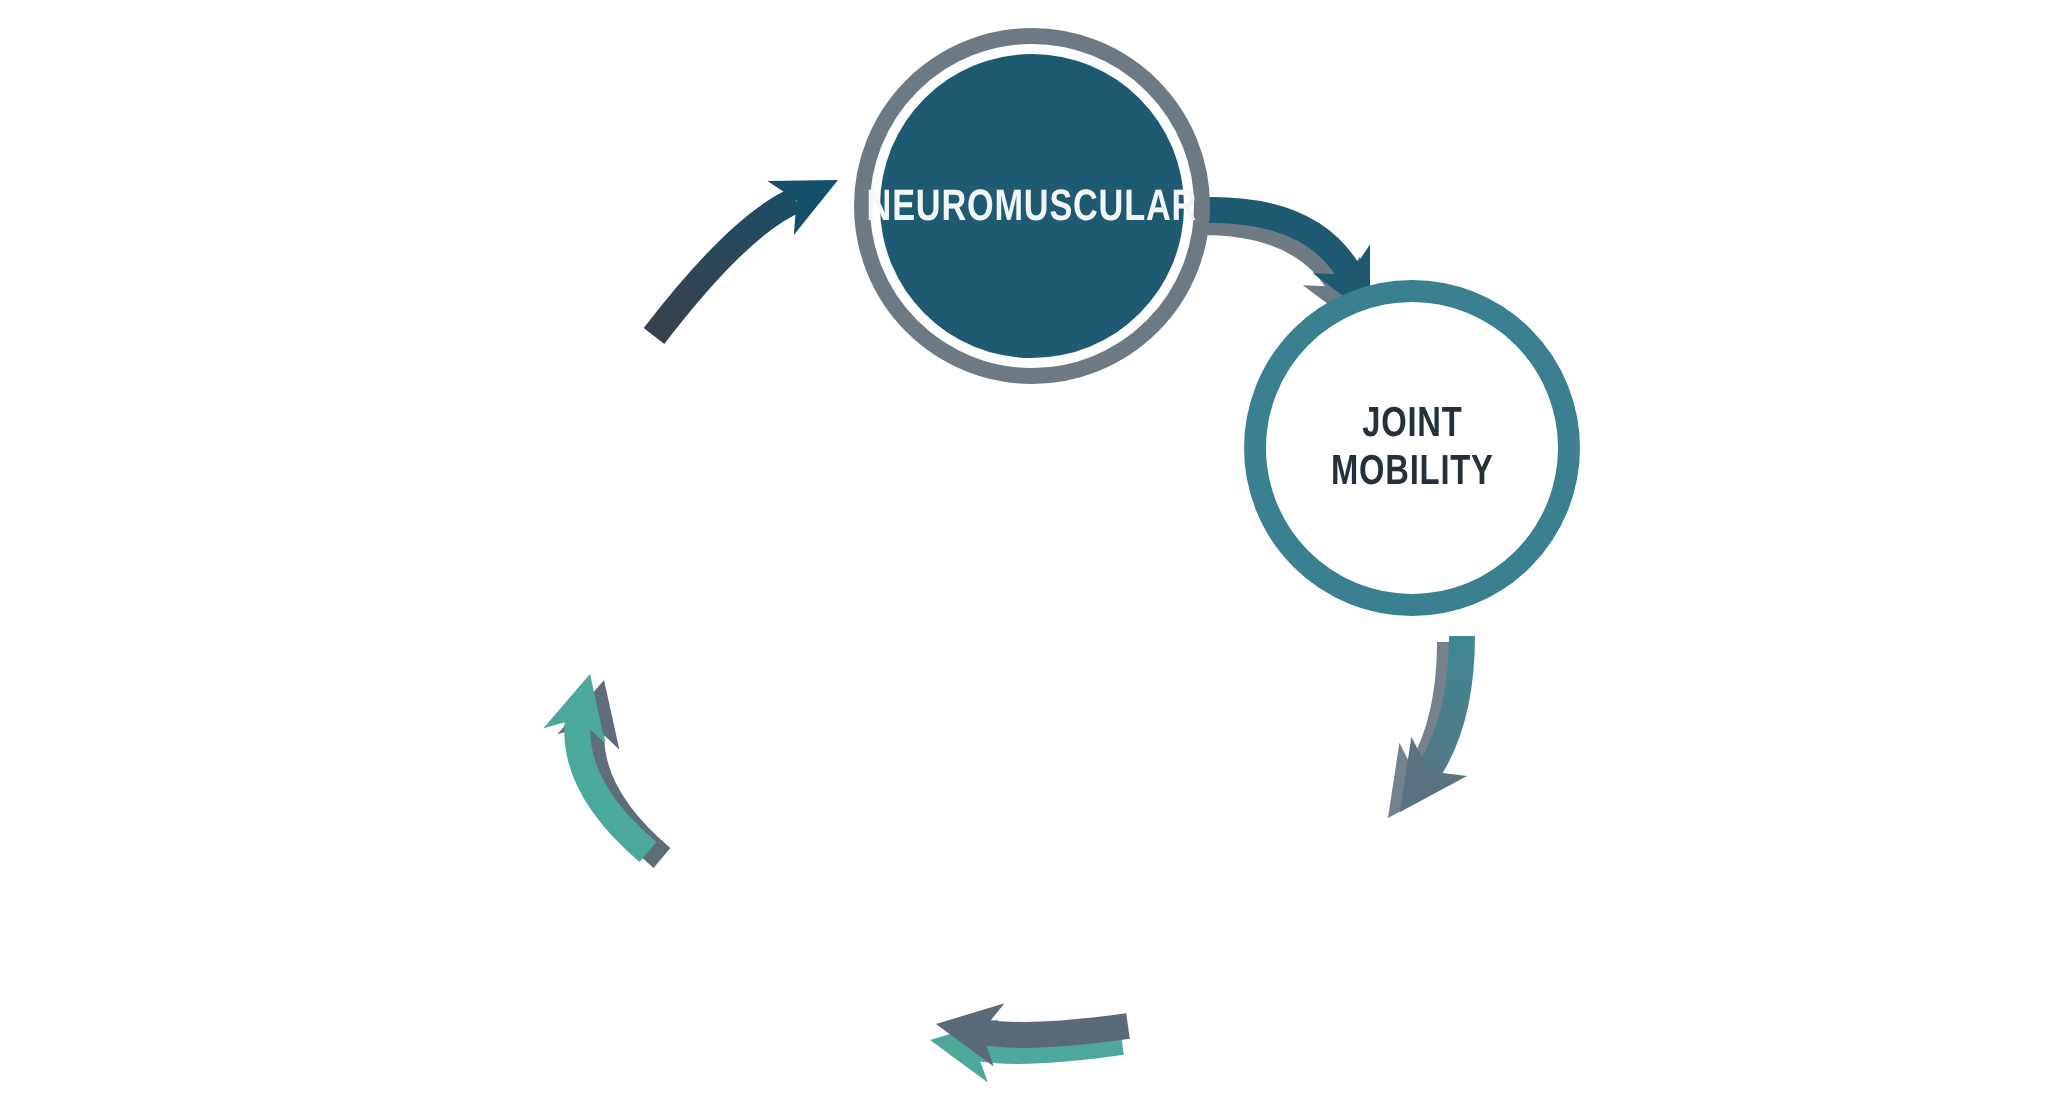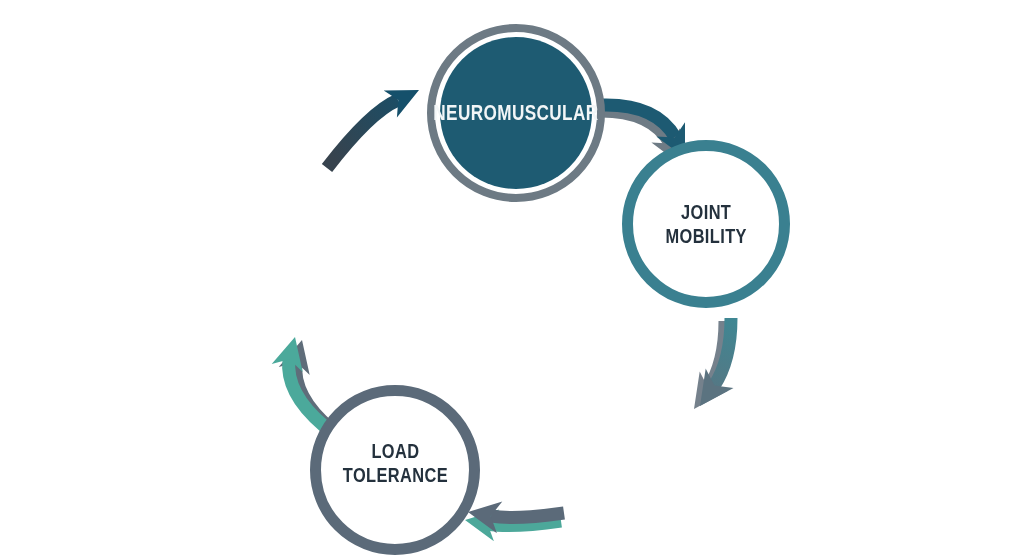--- a/index.html
+++ b/index.html
@@ -33,21 +33,21 @@
     display: block;
     font-weight: 700;
     font-size: 21px;
     line-height: 1.14;
     letter-spacing: 0.5px;
     text-align: center;
     white-space: pre-line;
     transform: scaleX(0.78);
   }
   
-  .n0 { left: 427px; top: 24px;   width: 178px; height: 178px; border-width: 8px;  }
+  .n0 { left: 427px; top: 14px;   width: 178px; height: 178px; border-width: 8px;  }
   .n0 .node-label { font-size: 22px; }
   .n1 { left: 622px; top: 140px; width: 168px; height: 168px; border-width: 11px; }
   .n2 { left: 549px; top: 381px; width: 168px; height: 168px; border-width: 11px; }
   .n3 { left: 310px; top: 385px; width: 170px; height: 170px; border-width: 11px; }
   .n3 .node-label { transform: scaleX(0.78) translateY(-7px); }
   .n4 { left: 222px; top: 164px; width: 174px; height: 174px; border-width: 12px; }
   .n4 .node-label { transform: scaleX(0.78) translateY(-10px); }
 </style>
 </head>
 <body>
@@ -139,19 +139,15 @@
       <span class="node-label" style="color: rgb(242, 246, 247);">NEUROMUSCULAR</span>
     </div>
   </div>
 
   <div class="node n1" style="border-color: rgb(58, 128, 144);">
     <span class="node-label" style="color: rgb(36, 49, 61);">JOINT
 MOBILITY</span>
   </div>
 
 
-  <div class="node n3" style="border-color: rgb(91, 106, 121);">
-    <span class="node-label" style="color: rgb(36, 49, 61);">LOAD
-TOLERANCE</span>
-  </div>
 
 
 </div>
 
 </body></html>

